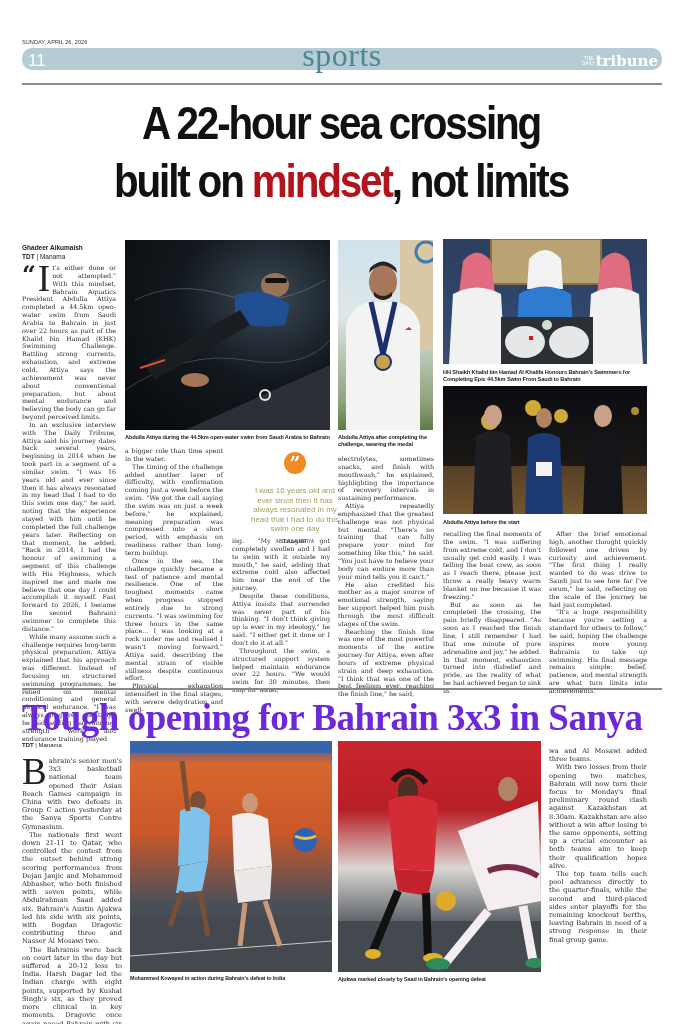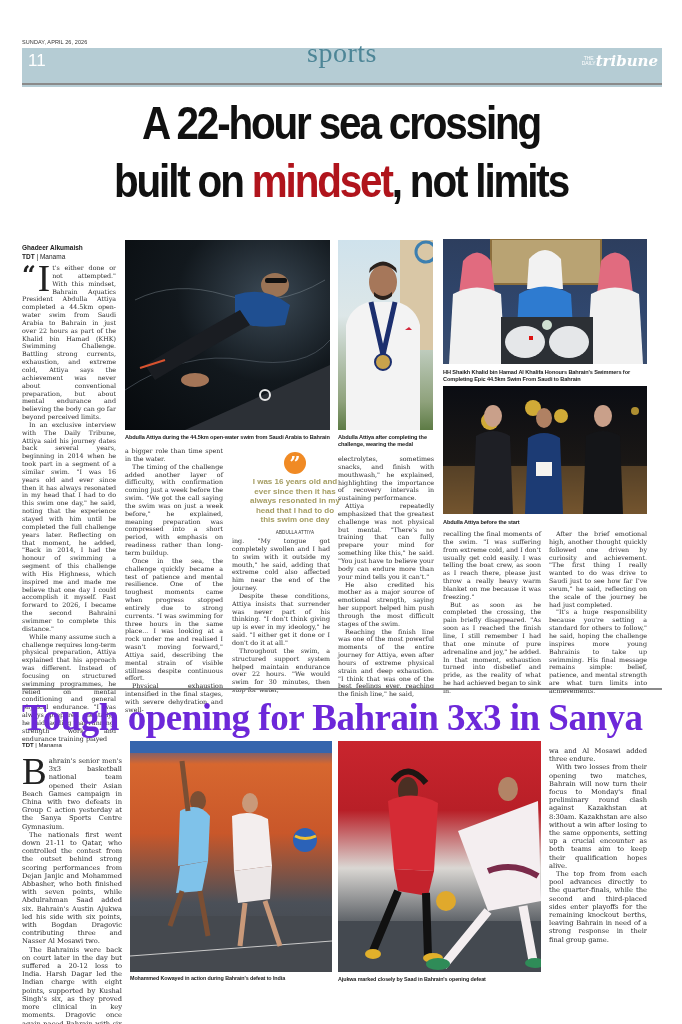--- a/index.html
+++ b/index.html
@@ -1,46 +1,46 @@
 <!DOCTYPE html>
 <html><head>
 <meta charset="utf-8">
 <style>
   * { box-sizing: border-box; margin: 0; padding: 0; }
   html, body { width: 682px; height: 1024px; background: #ffffff; overflow: hidden; }
   body { position: relative; font-family: "DejaVu Serif", serif; color: #222; }
 
   .dateline { position: absolute; left: 22px; top: 39px; font-family: "Liberation Sans", sans-serif; font-size: 5.5px; color: #333; letter-spacing: 0.1px; }
-  .masthead { position: absolute; left: 22px; top: 48px; width: 640px; height: 39px; background: #b5ccd4; }
+  .masthead { position: absolute; left: 22px; top: 48px; width: 640px; height: 22px; background: #b5ccd4; border-radius: 10px; }
   .page-num { position: absolute; left: 6px; top: 3px; font-family: "Liberation Sans", sans-serif; font-size: 17px; color: #ffffff; font-weight: 300; }
-  .section-name { position: absolute; left: 0; width: 100%; top: -9px; text-align: center; font-family: "Liberation Serif", serif; font-size: 28px; color: #4d8596; letter-spacing: 0.5px; line-height: 1; }
+  .section-name { position: absolute; left: 0; width: 100%; top: -9px; text-align: center; font-family: "Liberation Serif", serif; font-size: 32px; color: #4d8596; letter-spacing: 0.5px; line-height: 1; }
   .brand { position: absolute; right: 4px; top: 4px; display: flex; align-items: center; gap: 2px; }
   .brand-the { font-family: "Liberation Sans", sans-serif; font-size: 5px; color: #fff; line-height: 5px; width: 12px; text-align: right; }
-  .brand-name { font-family: "DejaVu Serif", serif; font-size: 15px; font-weight: bold; color: #ffffff; font-style: italic; }
+  .brand-name { font-family: "DejaVu Serif", serif; font-size: 15px; font-weight: bold; color: #ffffff; }
   .rule-top { position: absolute; left: 22px; top: 83px; width: 640px; height: 1.5px; background: #8a8a8a; }
 
   .headline { position: absolute; left: 0; width: 682px; top: 94px; text-align: center; font-family: "Liberation Sans", sans-serif; font-weight: bold; font-size: 47px; line-height: 58px; color: #111; letter-spacing: -2.5px; transform: scaleX(0.86); transform-origin: center top; }
   .headline .accent { color: #b0141c; }
 
   .byline { position: absolute; left: 22px; top: 243px; font-family: "Liberation Sans", sans-serif; font-size: 6.5px; line-height: 9px; color: #222; }
   .byline b { font-weight: bold; }
 
   .col { position: absolute; font-size: 6.35px; line-height: 7.85px; color: #2a2a2a; text-align: justify; hyphens: auto; }
   .col p { text-indent: 7px; }
   .col p.first { text-indent: 0; }
   .dropq { float: left; font-family: "DejaVu Serif", serif; font-size: 24px; line-height: 20px; margin-right: 2px; margin-top: 1px; color: #222; font-weight: bold; }
   .dropcap { float: left; font-family: "Liberation Serif", serif; font-size: 37px; line-height: 28px; margin-right: 2px; margin-top: 1px; color: #222; }
 
   .photo { position: absolute; overflow: hidden; }
   .caption { position: absolute; font-family: "Liberation Sans", sans-serif; font-size: 5.6px; line-height: 7.3px; color: #222; font-weight: bold; letter-spacing: -0.1px; }
 
   .pullquote { position: absolute; left: 250px; top: 452px; width: 90px; text-align: center; }
   .pq-icon { width: 22px; height: 22px; border-radius: 50%; background: #f08a24; margin: 0 auto; display: flex; align-items: center; justify-content: center; color: #fff; font-family: "DejaVu Serif", serif; font-size: 19px; font-weight: bold; line-height: 26px; }
   .pq-rule { position: absolute; left: -8px; top: 12px; width: 106px; height: 1px; background: #d0d0d0; z-index: -1; }
-  .pq-text { font-family: "Liberation Sans", sans-serif; font-weight: bold; font-size: 8px; line-height: 9.5px; color: #a59d63; margin-top: 3px; }
+  .pq-text { font-family: "Liberation Sans", sans-serif; font-weight: normal; font-size: 8px; line-height: 9.5px; color: #a59d63; margin-top: 12px; }
   .pq-attr { font-family: "Liberation Sans", sans-serif; font-size: 4.6px; color: #333; margin-top: 5px; letter-spacing: 0.1px; }
 
   .rule-mid { position: absolute; left: 22px; top: 688px; width: 640px; height: 1.5px; background: #8a8a8a; }
 
   .headline2 { position: absolute; left: 22px; top: 696px; font-family: "Liberation Serif", serif; font-size: 37px; line-height: 44px; color: #6d28d9; letter-spacing: -0.5px; }
   .byline2 { position: absolute; left: 22px; top: 742px; font-family: "Liberation Sans", sans-serif; font-size: 6px; color: #222; }
   .byline2 b { font-weight: bold; }
 
   .col2 { position: absolute; font-size: 6.7px; line-height: 8.2px; color: #2a2a2a; text-align: justify; hyphens: auto; }
   .col2 p { text-indent: 7px; }
@@ -231,16 +231,16 @@
     <path d="M150 130 Q175 120 200 135" stroke="#7a2a4a" stroke-width="6" fill="none"></path>
     <path d="M150 170 L105 225 M185 165 L195 220" stroke="#f4eef0" stroke-width="9"></path>
     <ellipse cx="100" cy="223" rx="12" ry="6" fill="#2f8c58"></ellipse>
     <ellipse cx="197" cy="222" rx="10" ry="5" fill="#2f8c58"></ellipse>
     <circle cx="108" cy="160" r="10" fill="#e0a92c"></circle>
   </svg>
 </div>
 <div class="caption" style="left:338px; top:976px; width:205px; font-size:5.4px;">Ajukwa marked closely by Saad in Bahrain's opening defeat</div>
 
 <div class="col2" style="left:549px; top:747px; width:98px;">
-  <p class="first">wa and Al Mosawi added three endure.</p>
+  <p class="first">wa and Al Mosawi added three teams.</p>
   <p>With two losses from their opening two matches, Bahrain will now turn their focus to Monday's final preliminary round clash against Kazakhstan at 8:30am. Kazakhstan are also without a win after losing to the same opponents, setting up a crucial encounter as both teams aim to keep their qualification hopes alive.</p>
-  <p>The top from from each pool advances directly to the quarter-finals, while the second and third-placed sides enter playoffs for the remaining knockout berths, leaving Bahrain in need of a strong response in their final group game.</p>
+  <p>The top team tells each pool advances directly to the quarter-finals, while the second and third-placed sides enter playoffs for the remaining knockout berths, leaving Bahrain in need of a strong response in their final group game.</p>
 </div>
 
 </body></html>

